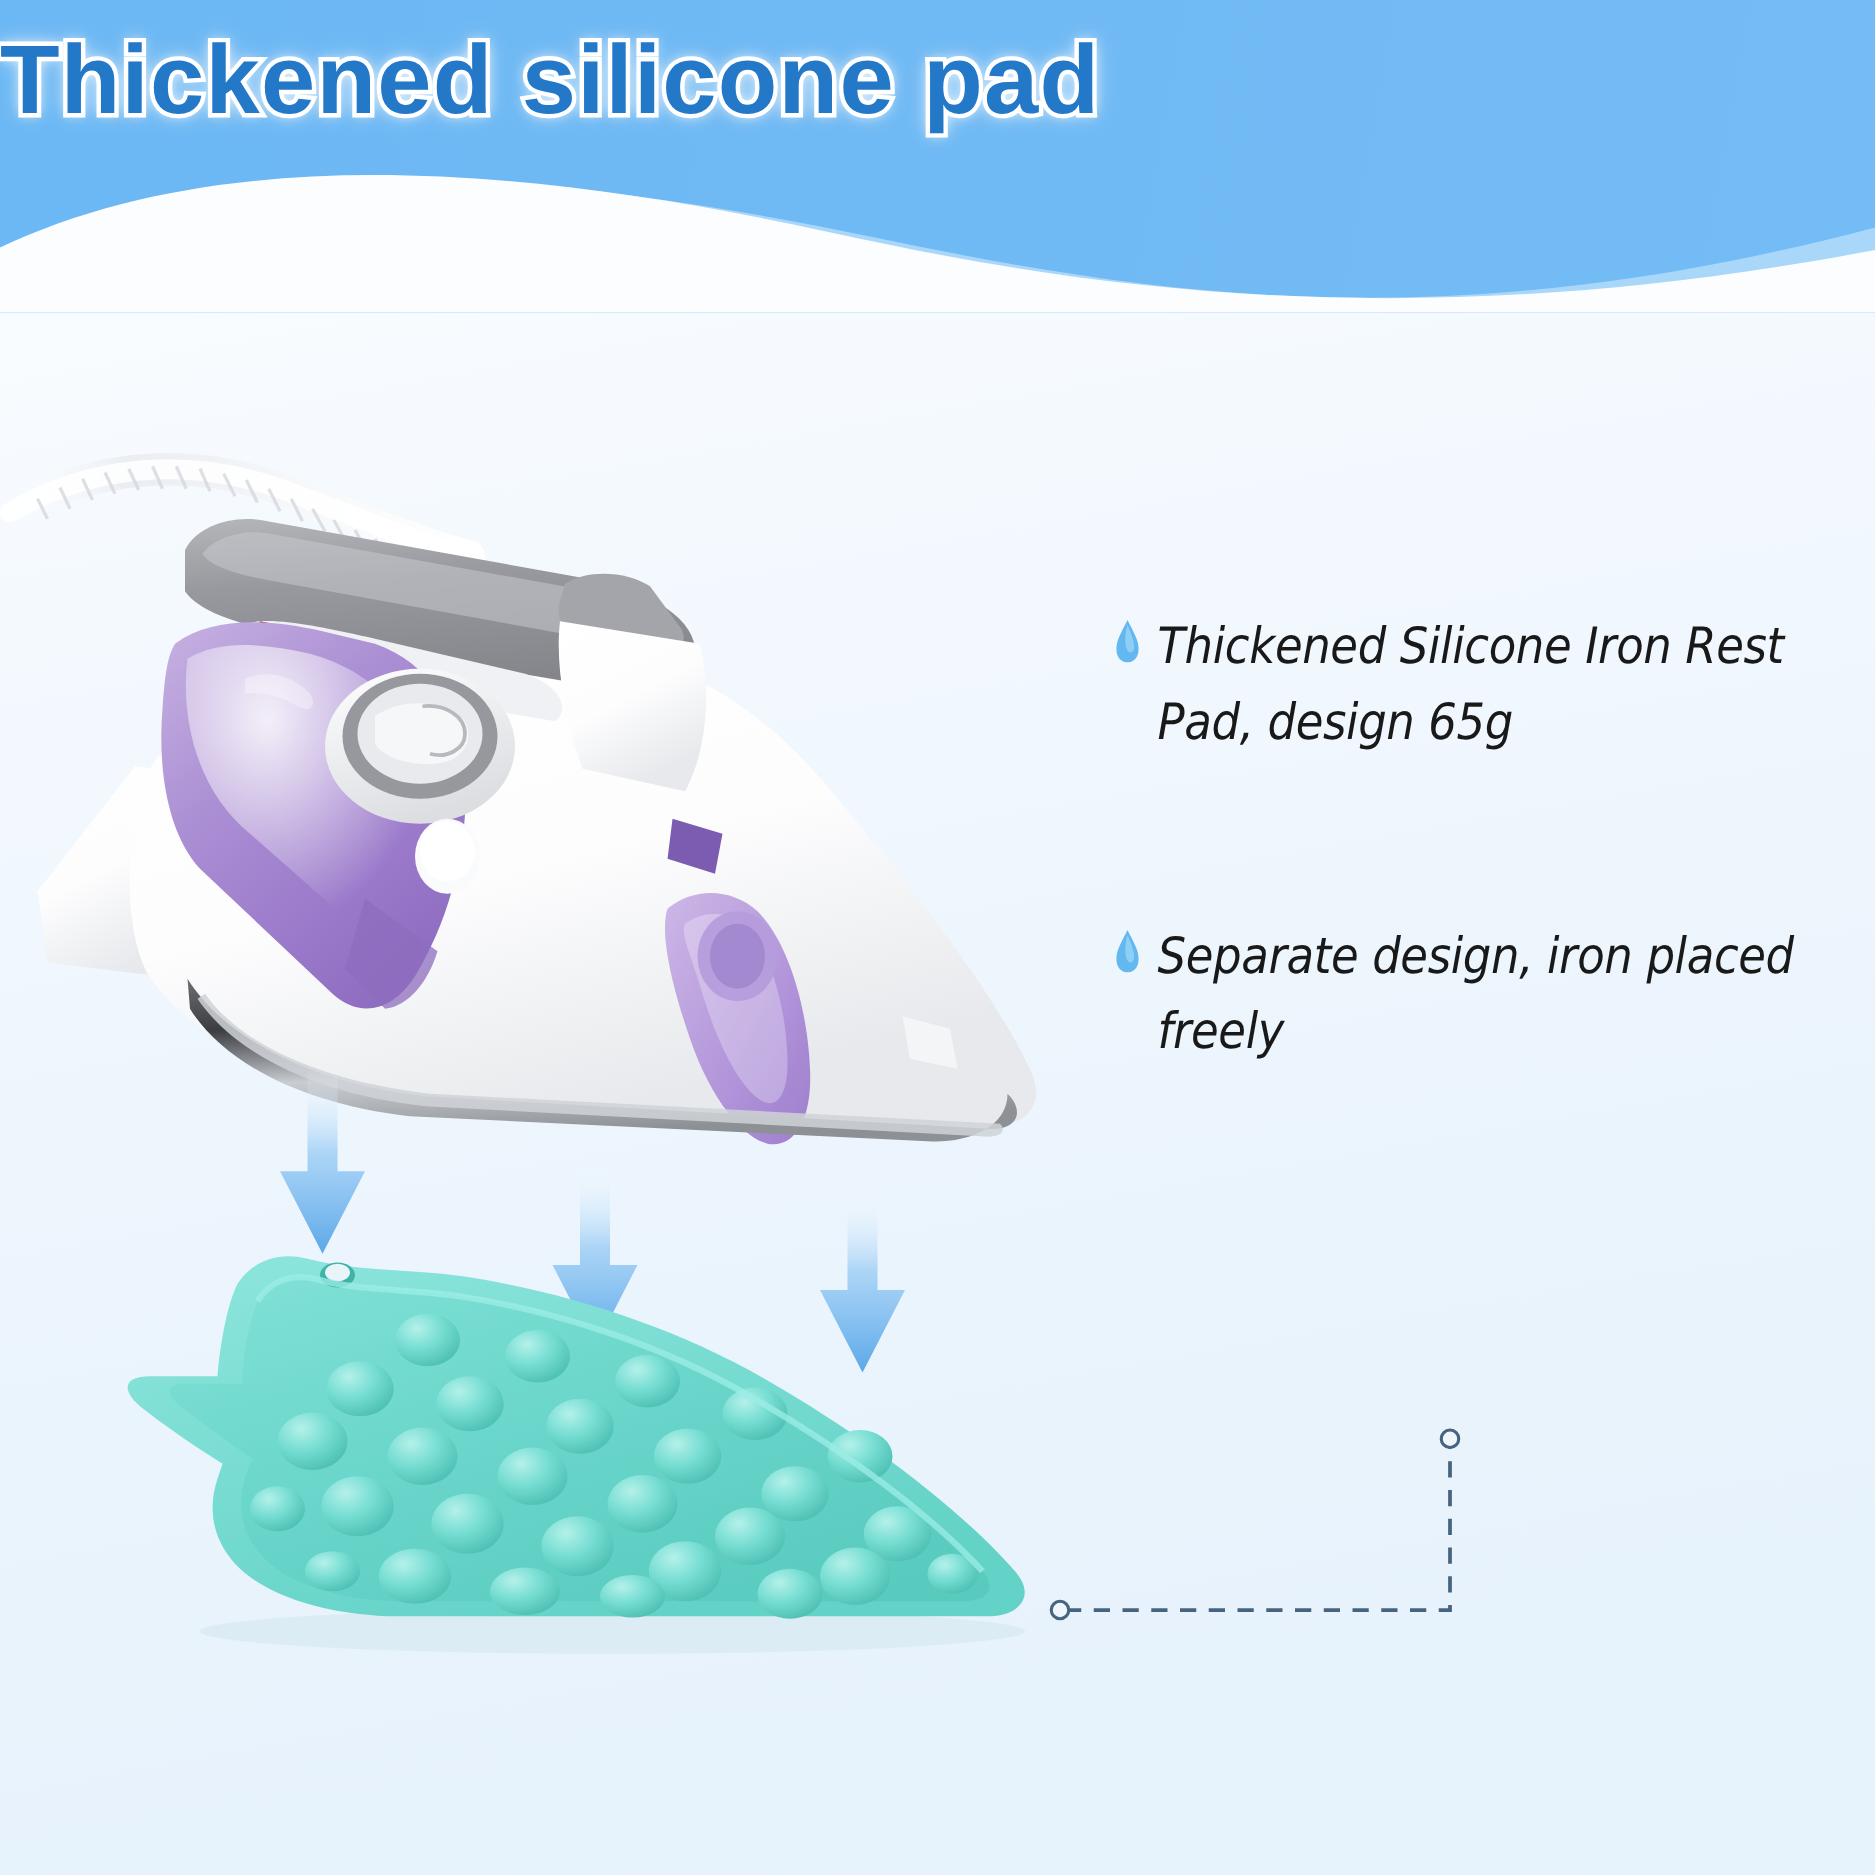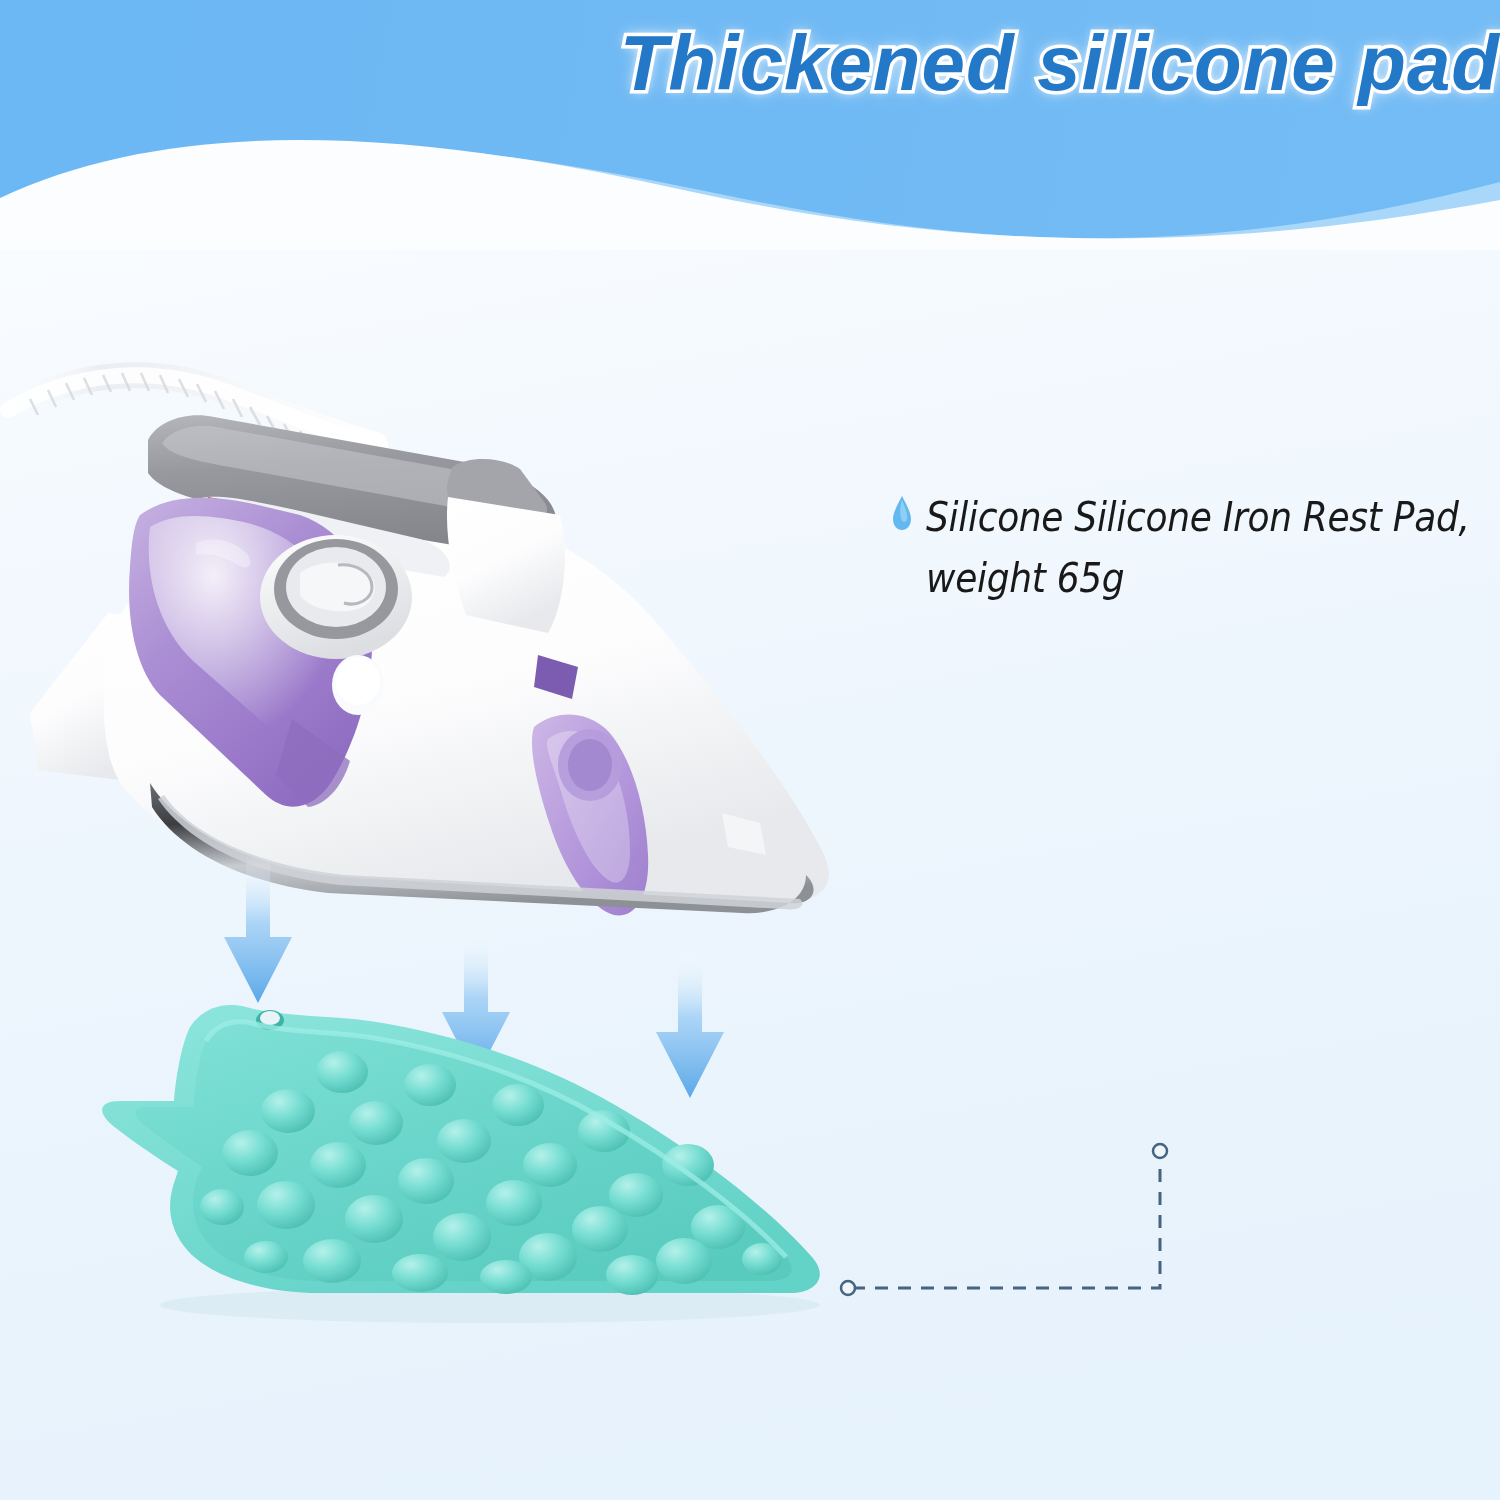--- a/index.html
+++ b/index.html
@@ -20,24 +20,23 @@
     overflow:hidden;
   }
   #banner .bg {
     position:absolute; left:0; top:0; width:1500px; height:250px;
     background:linear-gradient(100deg,#6cb8f4 0%,#6fb9f4 45%,#74bcf5 100%);
   }
   #banner svg { position:absolute; left:0; top:0; }
 
   #banner-title {
     position:absolute; left:0; top:18px; width:1500px;
-    text-align:right;
+    text-align:left;
     font-size:78px;
     font-weight:bold;
-    font-style:italic;
     letter-spacing:1px;
     color:#2478c8;
     -webkit-text-stroke:7px #ffffff;
     paint-order:stroke fill;
     text-shadow:0 0 10px rgba(255,255,255,.95), 0 0 18px rgba(255,255,255,.7);
     white-space:nowrap;
     z-index:4;
   }
 
   
@@ -353,20 +352,27 @@
     <circle cx="330" cy="21" r="7" fill="#eef6fb" stroke="#46647f" stroke-width="2.5"></circle>
   </svg>
 
   <div id="bullets">
 
     <div class="bullet">
       <svg class="drop-icon" viewBox="0 0 18 34">
         <path d="M9,0 C13.5,9 18,16.5 18,23 C18,29.5 14,34 9,34 C4,34 0,29.5 0,23 C0,16.5 4.5,9 9,0 Z" fill="#62b8ef"></path>
         <path d="M9,4 C11.5,10 14,16 14.3,21 C14.6,25 12,27 10,25.5 C7,23.3 6,13 9,4 Z" fill="#9ed7f7" opacity="0.75"></path>
       </svg>
-      <div class="bullet-text">Silicone Silicone Iron Rest Pad, weight 65g</div>
+      <div class="bullet-text">Thickened Silicone Iron Rest Pad, design 65g</div>
     </div>
 
 
+    <div class="bullet">
+      <svg class="drop-icon" viewBox="0 0 18 34">
+        <path d="M9,0 C13.5,9 18,16.5 18,23 C18,29.5 14,34 9,34 C4,34 0,29.5 0,23 C0,16.5 4.5,9 9,0 Z" fill="#62b8ef"></path>
+        <path d="M9,4 C11.5,10 14,16 14.3,21 C14.6,25 12,27 10,25.5 C7,23.3 6,13 9,4 Z" fill="#9ed7f7" opacity="0.75"></path>
+      </svg>
+      <div class="bullet-text">Separate design, iron placed freely</div>
+    </div>
 
   </div>
 
 </div>
 
 </body></html>

